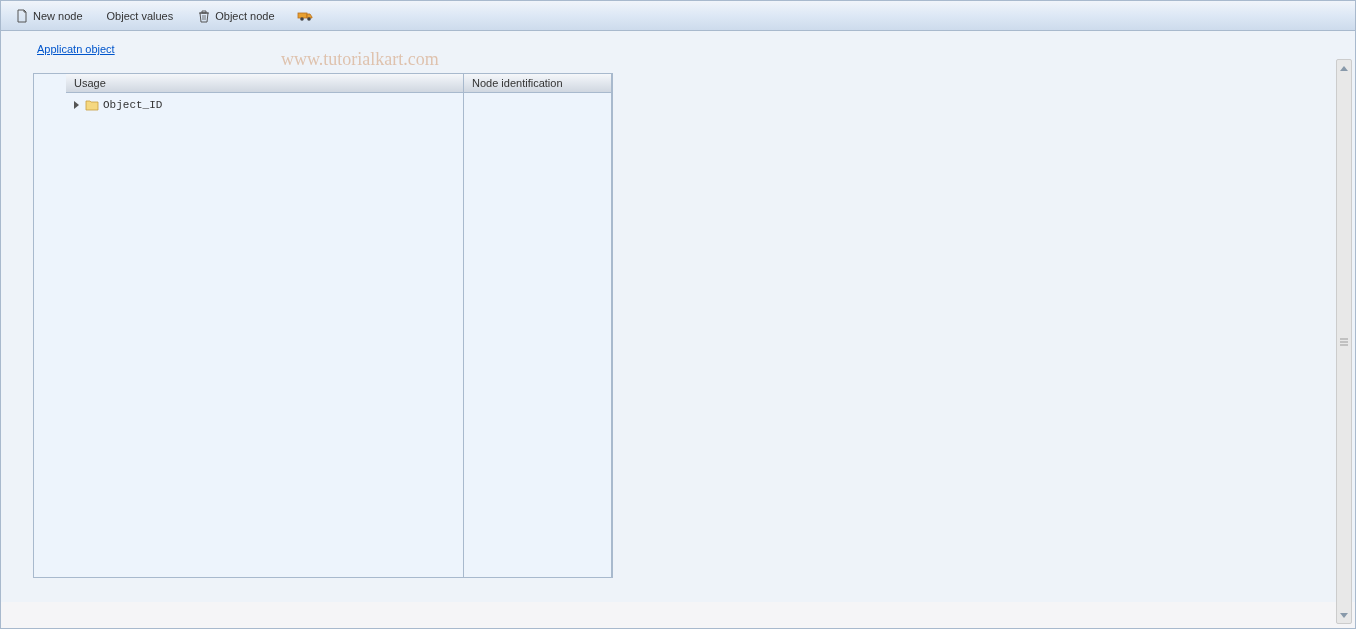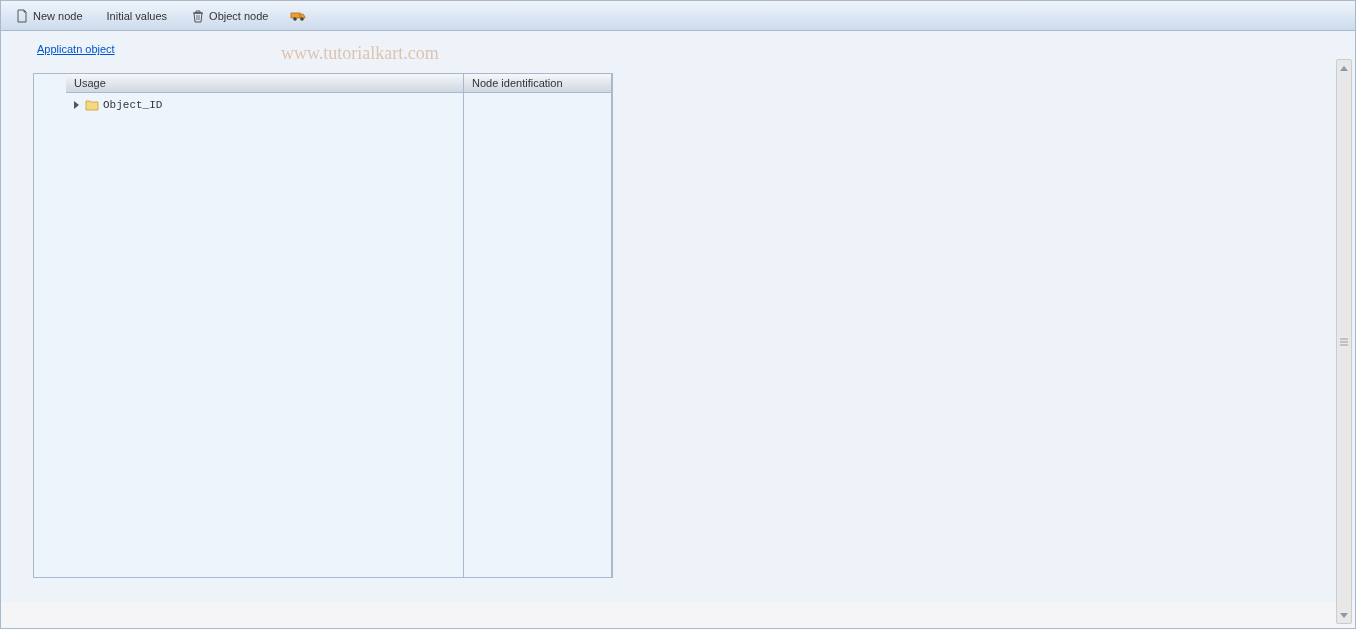--- a/index.html
+++ b/index.html
@@ -207,21 +207,21 @@
     }
     
     .grip-dot {
       width: 8px;
       height: 1px;
       background: #999;
     }
     
     .watermark {
       position: absolute;
-      top: 42px;
+      top: 48px;
       left: 280px;
       font-size: 18px;
       color: rgba(200, 120, 60, 0.4);
       font-family: Georgia, serif;
       pointer-events: none;
       z-index: 100;
     }
   </style>
 </head>
 <body>
@@ -233,21 +233,21 @@
 
     <div class="toolbar-button">
       <svg class="icon-svg" viewBox="0 0 14 14">
         <path d="M3 1 L9 1 L11 3 L11 13 L3 13 Z" fill="none" stroke="#555" stroke-width="1"></path>
         <path d="M9 1 L9 3 L11 3" fill="none" stroke="#555" stroke-width="1"></path>
       </svg>
       <span>New node</span>
     </div>
 
     <div class="toolbar-button">
-      <span>Initial values</span>
+      <span>Object values</span>
     </div>
 
     <div class="toolbar-button">
       <svg class="icon-svg" viewBox="0 0 14 14">
         <path d="M3 4 L11 4 L10 13 L4 13 Z" fill="none" stroke="#555" stroke-width="1"></path>
         <path d="M2 4 L12 4" stroke="#555" stroke-width="1"></path>
         <path d="M5 2 L9 2 L9 4 L5 4 Z" fill="none" stroke="#555" stroke-width="1"></path>
         <line x1="6" y1="6" x2="6" y2="11" stroke="#555" stroke-width="0.8"></line>
         <line x1="8" y1="6" x2="8" y2="11" stroke="#555" stroke-width="0.8"></line>
       </svg>

